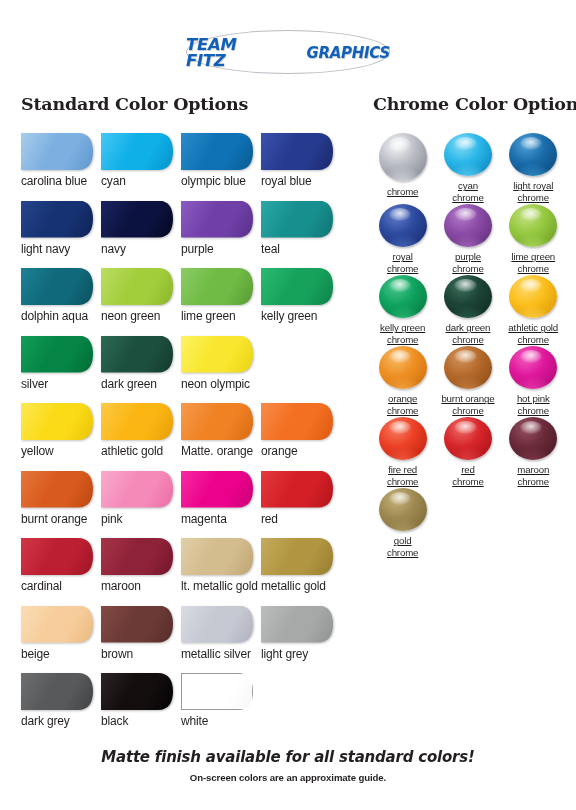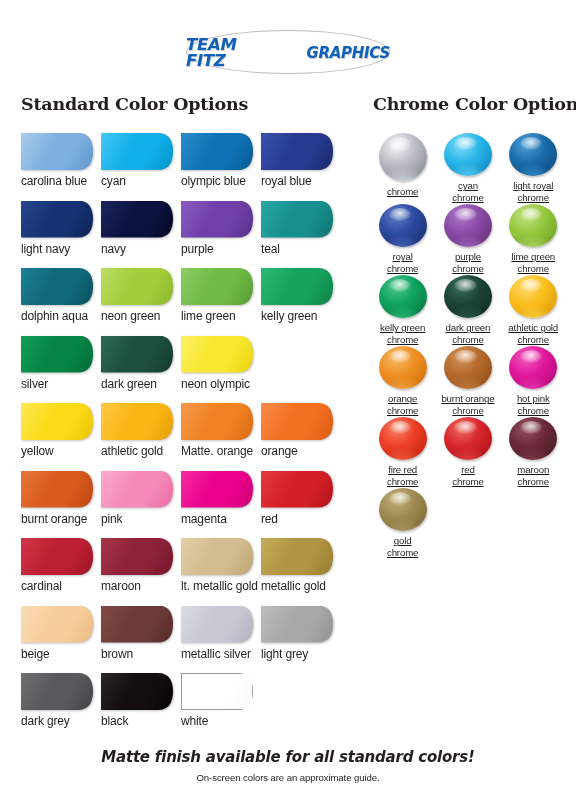--- a/index.html
+++ b/index.html
@@ -178,20 +178,21 @@
   }
   #footer-note {
     position: absolute;
     left: 0;
     top: 772px;
     width: 576px;
     text-align: center;
     font-size: 9.6px;
     letter-spacing: -0.1px;
     color: #231f20;
+    font-weight: bold;
   }
 </style>
 </head>
 <body>
 
 <div id="logo-area">
   <div id="logo-ellipse"></div>
   <div id="logo-text">
     <span class="l1">TEAM FITZ</span>
     <span class="l2">GRAPHICS</span>

